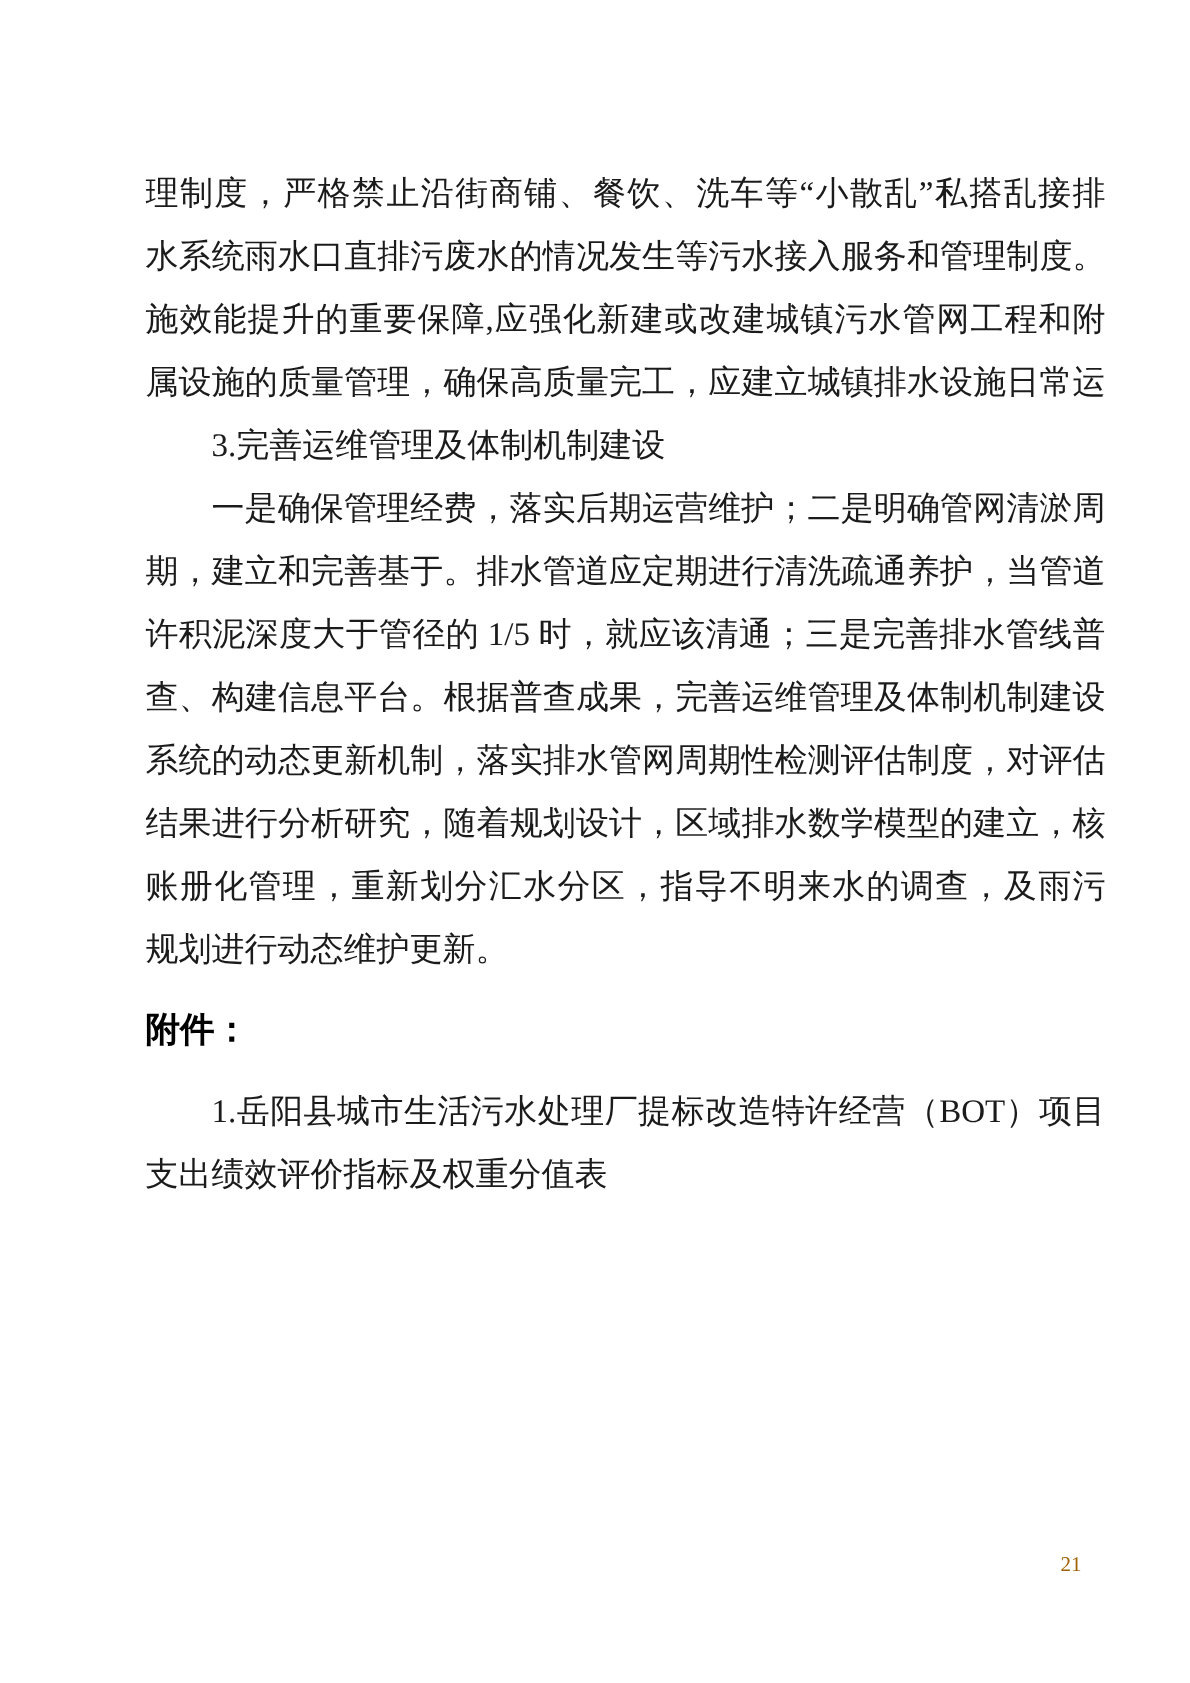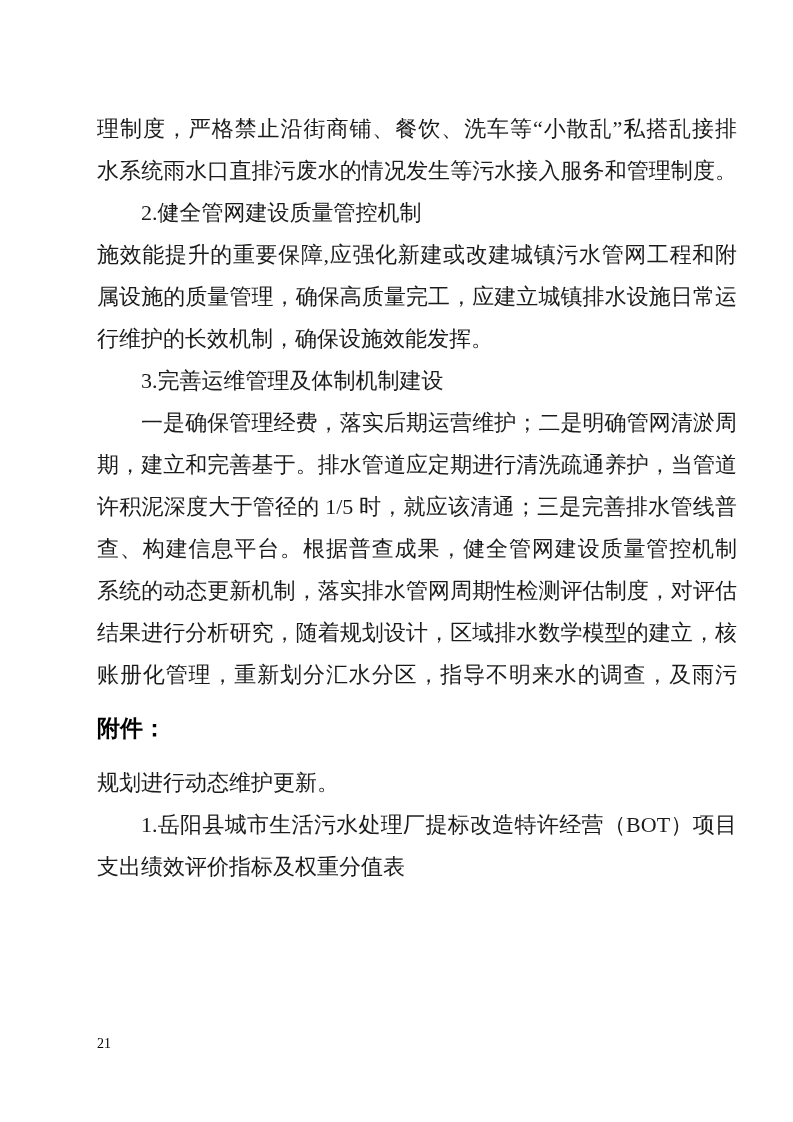--- a/index.html
+++ b/index.html
@@ -41,47 +41,45 @@
     font-family: "Liberation Sans", "DejaVu Sans", sans-serif;
     font-weight: bold;
     font-size: 23px;
     color: #000000;
     margin-top: 11px;
     margin-bottom: 13px;
     text-align-last: left;
   }
   .page-number {
     position: absolute;
-    left: 97px;
+    left: 81px;
     top: 1036px;
     width: 640px;
-    text-align: left;
+    text-align: right;
     font-size: 14px;
-    color: #000000;
+    color: #a16207;
     font-family: "Liberation Serif", "DejaVu Serif", serif;
   }
 </style>
 </head>
 <body>
 
 <div class="page">
   <div class="content">
       <div class="line fill">理制度，严格禁止沿街商铺、餐饮、洗车等“小散乱”私搭乱接排</div>
       <div class="line fill">水系统雨水口直排污废水的情况发生等污水接入服务和管理制度。</div>
-      <div class="line indent">2.健全管网建设质量管控机制</div>
       <div class="line fill">施效能提升的重要保障,应强化新建或改建城镇污水管网工程和附</div>
       <div class="line fill">属设施的质量管理，确保高质量完工，应建立城镇排水设施日常运</div>
-      <div class="line">行维护的长效机制，确保设施效能发挥。</div>
       <div class="line indent">3.完善运维管理及体制机制建设</div>
       <div class="line indent fill">一是确保管理经费，落实后期运营维护；二是明确管网清淤周</div>
       <div class="line fill">期，建立和完善基于。排水管道应定期进行清洗疏通养护，当管道允</div>
       <div class="line fill">许积泥深度大于管径的 1/5 时，就应该清通；三是完善排水管线普</div>
-      <div class="line fill">查、构建信息平台。根据普查成果，健全管网建设质量管控机制</div>
+      <div class="line fill">查、构建信息平台。根据普查成果，完善运维管理及体制机制建设</div>
       <div class="line fill">系统的动态更新机制，落实排水管网周期性检测评估制度，对评估</div>
       <div class="line fill">结果进行分析研究，随着规划设计，区域排水数学模型的建立，核</div>
       <div class="line fill">账册化管理，重新划分汇水分区，指导不明来水的调查，及雨污</div>
+      <div class="line">规划进行动态维护更新。</div>
       <div class="line heading">附件：</div>
-      <div class="line">规划进行动态维护更新。</div>
       <div class="line indent fill">1.岳阳县城市生活污水处理厂提标改造特许经营（BOT）项目</div>
       <div class="line">支出绩效评价指标及权重分值表</div>
     </div>
   <div class="page-number">21</div>
 </div>
 
 </body></html>

